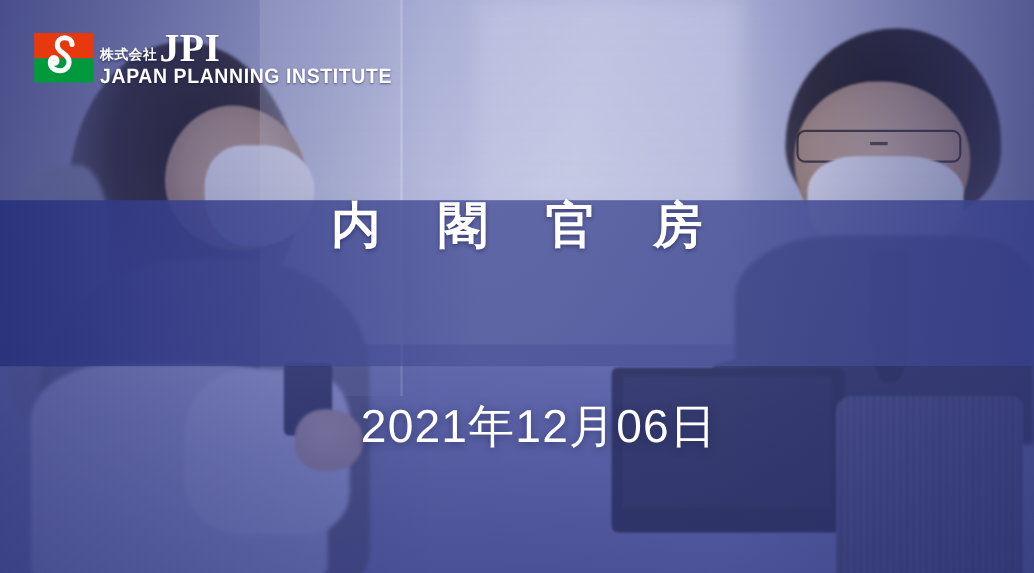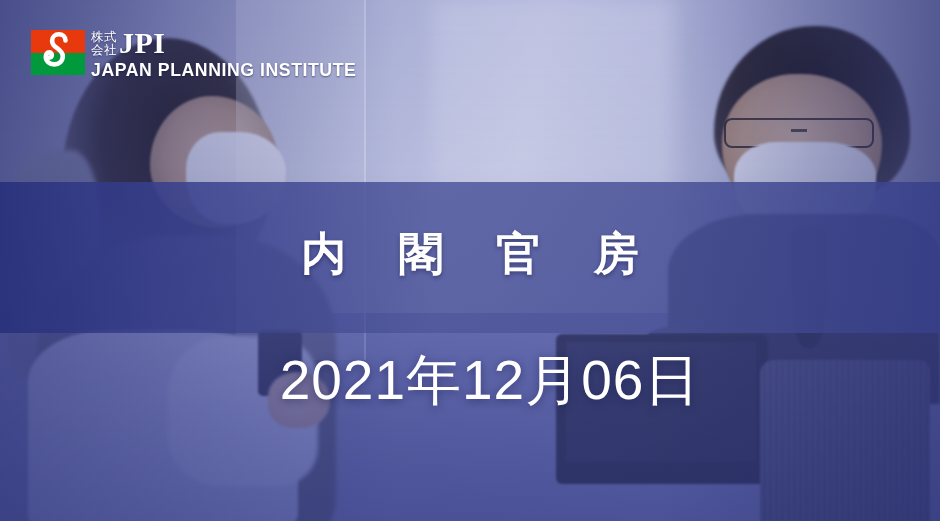--- a/index.html
+++ b/index.html
@@ -249,30 +249,30 @@
   .logo-mark svg { position: absolute; inset: 0; }
 
   .logo-text { margin-left: 6px; line-height: 1; }
   .logo-row1 {
     display: flex;
     align-items: flex-end;
     color: #ffffff;
     text-shadow: 0 1px 2px rgba(20,22,60,.55);
   }
   .kabu {
-    display: flex; flex-direction: column;
-    font-size: 12.5px; font-weight: 400;
+    display: flex; flex-direction: row;
+    font-size: 12.5px; font-weight: 700;
     line-height: 12.5px;
     letter-spacing: .5px;
     margin-right: 2px;
     padding-bottom: 1px;
   }
   .jpi {
     font-family: "Liberation Serif", "DejaVu Serif", serif;
-    font-size: 30px; font-weight: 700;
+    font-size: 36px; font-weight: 700;
     letter-spacing: .5px;
     line-height: 28px;
   }
   .paren {
     font-size: 24px; font-weight: 700;
     line-height: 28px;
     letter-spacing: -.5px;
   }
   .logo-row2 {
     margin-top: 3px;
@@ -291,21 +291,21 @@
     left: 0; right: 0;
     top: 182px; height: 151px;
     background: linear-gradient(90deg,
         rgba(40,49,124,.92) 0%,
         rgba(55,63,140,.88) 16%,
         rgba(78,86,155,.84) 46%,
         rgba(74,82,152,.86) 72%,
         rgba(56,64,138,.90) 100%);
     z-index: 5;
     display: flex;
-    flex-direction: column;
+    flex-direction: row;
     justify-content: center;
   }
   .title-line1 {
     text-align: center;
     color: #ffffff;
     font-size: 45px;
     font-weight: 700;
     letter-spacing: 20px;
     text-indent: 20px;
     line-height: 1;
@@ -319,24 +319,24 @@
     font-weight: 700;
     letter-spacing: -.5px;
     line-height: 1;
     text-shadow: 0 2px 5px rgba(15,18,58,.5);
   }
 
   
   .date-line {
     position: absolute;
     left: 0; right: 0;
-    top: 353px;
+    top: 367px;
     text-align: center;
     color: #ffffff;
-    font-size: 55px;
+    font-size: 42px;
     font-weight: 400;
     letter-spacing: 1px;
     line-height: 1;
     z-index: 5;
     text-shadow: 0 2px 8px rgba(26,30,78,.55);
     margin-left: 40px;
   }
 </style>
 </head>
 <body>

